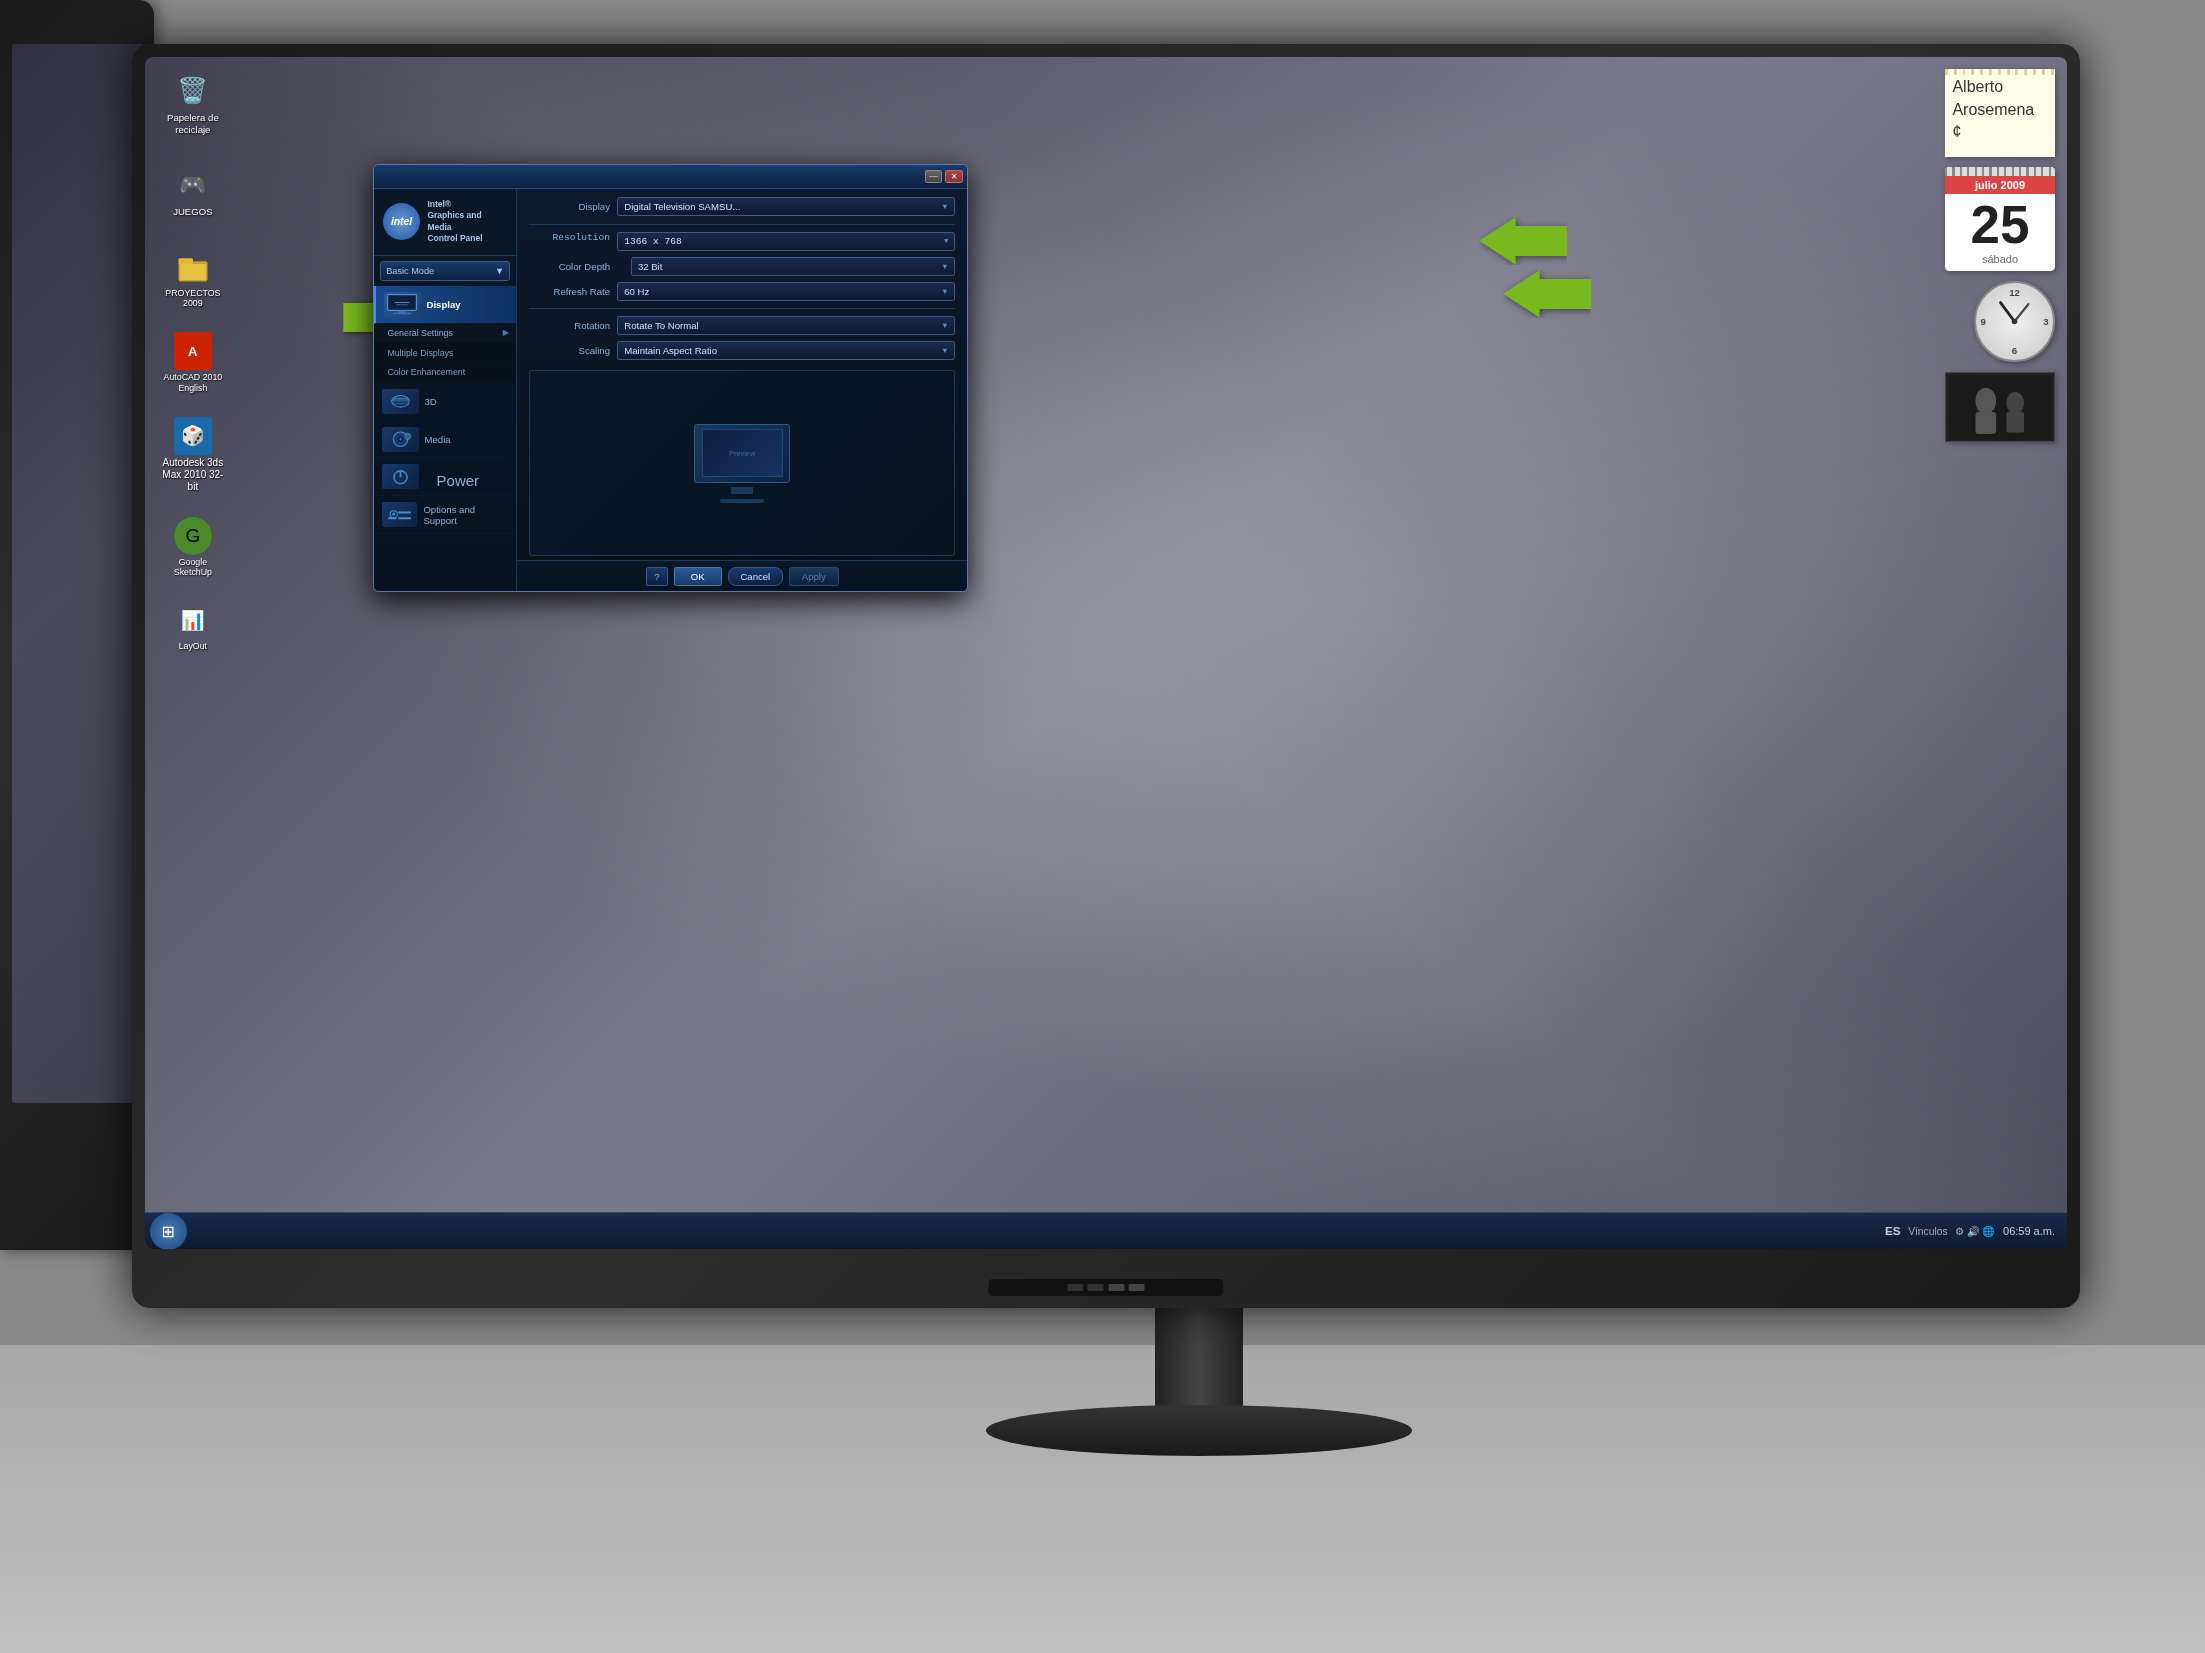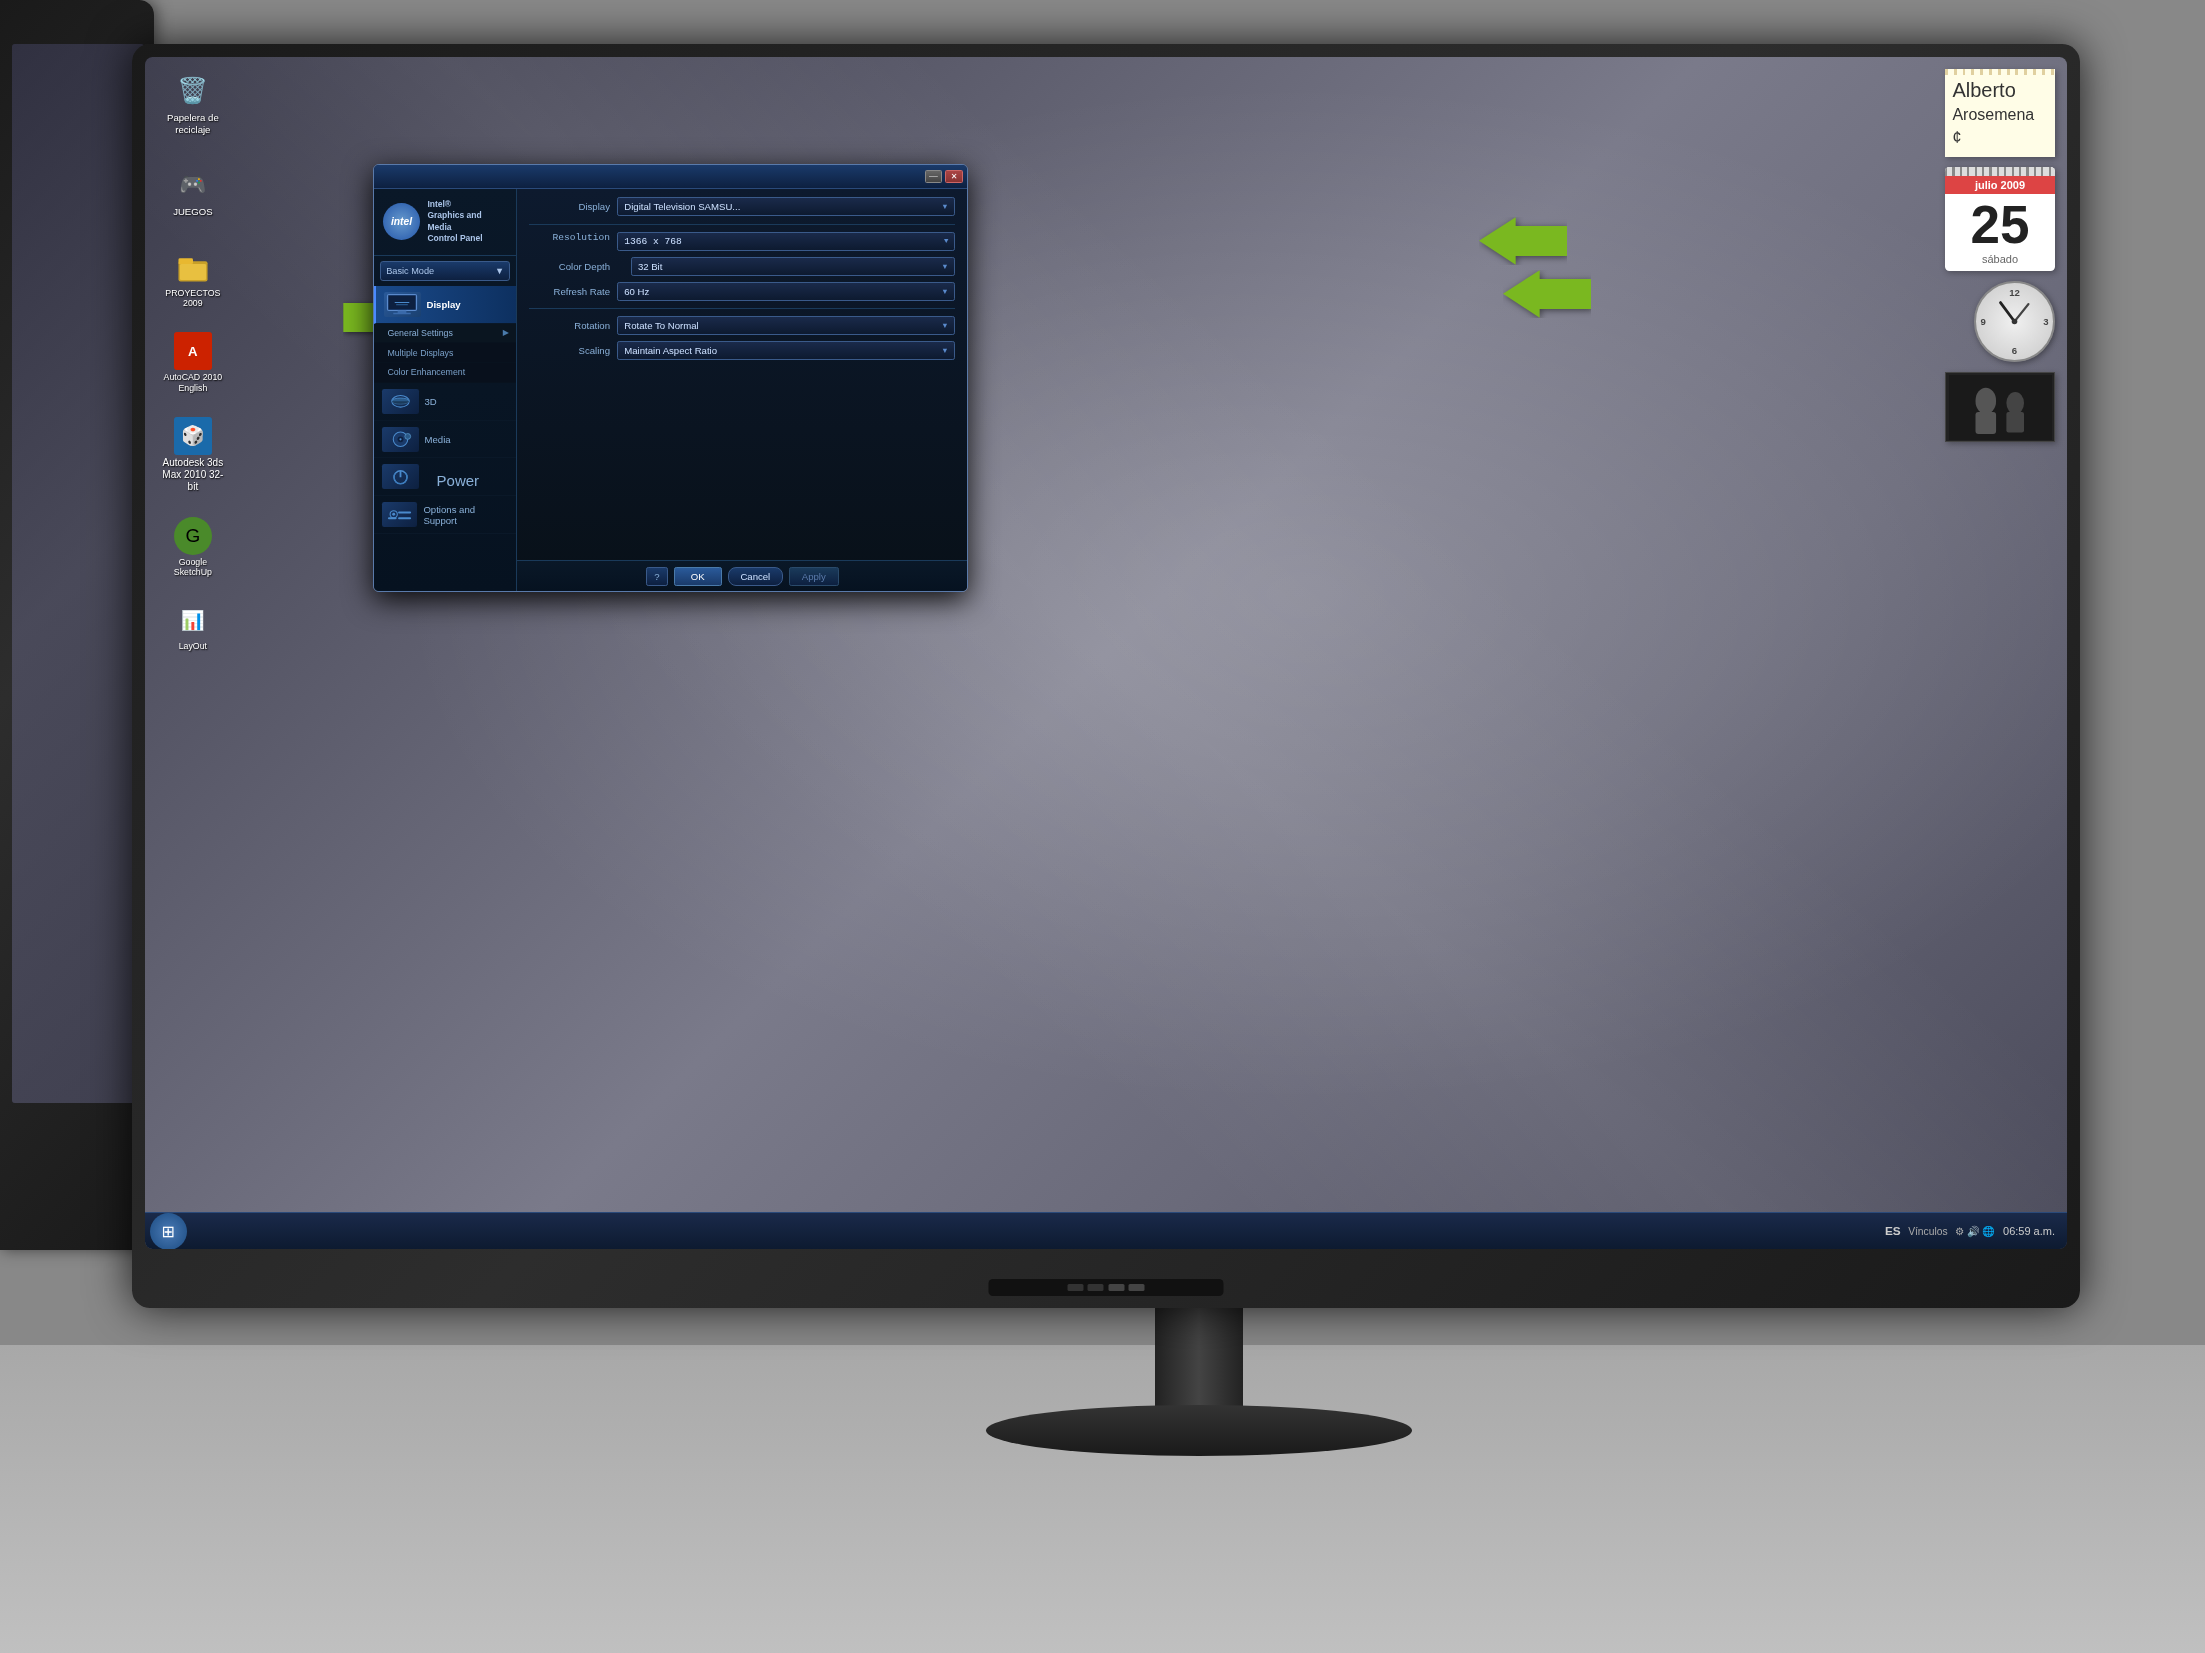--- a/index.html
+++ b/index.html
@@ -82,21 +82,21 @@
       </div>
       <div style="position:absolute;top:213px;right:476px;z-index:8;">
         <svg width="88" height="48" viewBox="0 0 120 65">
           <polygon points="120,12 50,12 50,0 0,32 50,65 50,53 120,53" fill="#7ab820" filter="drop-shadow(2px 2px 4px rgba(0,0,0,0.5))"></polygon>
         </svg>
       </div>
 
       <div style="position:absolute;top:11.8px;right:11.8px;display:flex;flex-direction:column;gap:10.3px;align-items:flex-end;">
 
         <div style="width:110px;min-height:88px;background:#fffde7;padding:7.4px;font-size:14.7px;color:#333;box-shadow:1.5px 1.5px 5.9px rgba(0,0,0,0.3);line-height:1.4;position:relative;">
-          <div style="font-size:20px;">Alberto</div>
+          <div style="font-size:16px;">Alberto</div>
           <div style="font-size:16px;">Arosemena</div>
           <div style="font-size:16px;">¢</div>
 
           <div style="position:absolute;top:0;right:0;width:100%;height:5.9px;background:repeating-linear-gradient(90deg,#e0d0a0 0px,#e0d0a0 2.9px,transparent 2.9px,transparent 8.8px);"></div>
         </div>
 
         <div style="width:110px;background:#fff;border-radius:4.4px;overflow:hidden;box-shadow:1.5px 1.5px 5.9px rgba(0,0,0,0.3);">
 
           <div style="height:8.8px;background:repeating-linear-gradient(90deg,#888 0px,#888 2.2px,#ddd 2.2px,#ddd 7.4px);"></div>
           <div style="background:#d44;color:#fff;text-align:center;font-size:11px;padding:2.9px;font-weight:bold;">julio 2009</div>
@@ -290,20 +290,31 @@
             </div>
 
             <div style="display:flex;align-items:center;gap:7.4px;">
               <span style="color:#8ab0d8;font-size:9.6px;width:81px;text-align:right;flex-shrink:0;">Scaling</span>
               <div style="flex:1;background:linear-gradient(180deg,#1a2a4a,#0d1a30);border:0.7px solid #3a5a8a;border-radius:2.2px;color:#cce0ff;font-size:9.6px;padding:2.9px 5.9px;display:flex;align-items:center;justify-content:space-between;cursor:pointer;height:19px;">
                 <span>Maintain Aspect Ratio</span>
                 <span style="color:#5a8acc;font-size:7.4px;">▼</span>
               </div>
             </div>
 
+            <div style="flex:1;background:linear-gradient(135deg,#0a1828,#061220);border:0.7px solid #1a3a5a;border-radius:2.9px;display:flex;align-items:center;justify-content:center;margin-top:4.4px;min-height:74px;position:relative;">
+              <div style="display:flex;flex-direction:column;align-items:center;gap:4.4px;">
+                <div style="width:96px;height:59px;border:1.5px solid #2a5a8a;border-radius:2.9px;background:linear-gradient(135deg,#1a3a5a,#0d2040);display:flex;align-items:center;justify-content:center;">
+                  <div style="width:81px;height:48px;background:linear-gradient(135deg,#0d2040,#1a3060);border:0.7px solid #1a4a7a;display:flex;align-items:center;justify-content:center;">
+                    <span style="color:#3a6a9a;font-size:7.4px;text-align:center;">Preview</span>
+                  </div>
+                </div>
+                <div style="width:22px;height:7.4px;background:#1a3a5a;"></div>
+                <div style="width:44px;height:4.4px;background:#1a3a5a;border-radius:2.2px;"></div>
+              </div>
+            </div>
 
             <div style="position:absolute;bottom:0;left:0;right:0;height:31px;background:linear-gradient(180deg,#0a1828,#061220);border-top:0.7px solid #1a3a5a;display:flex;align-items:center;justify-content:center;gap:5.9px;padding:0 10.3px;">
               <button style="padding:2.9px 7.4px;background:linear-gradient(180deg,#1a3a6a,#0d2040);border:0.7px solid #3a5a8a;border-radius:2.2px;color:#8ab0d8;font-size:9.6px;cursor:pointer;">?</button>
               <button style="padding:2.9px 16px;background:linear-gradient(180deg,#2a5a9a,#1a3a6a);border:0.7px solid #4a7aaa;border-radius:2.2px;color:#fff;font-size:9.6px;cursor:pointer;">OK</button>
               <button style="padding:2.9px 11.8px;background:linear-gradient(180deg,#1a3a6a,#0d2040);border:0.7px solid #3a5a8a;border-radius:8px;color:#cce0ff;font-size:9.6px;cursor:pointer;text-align:center;">Cancel</button>
               <button style="padding:2.9px 11.8px;background:linear-gradient(180deg,#1a3a5a,#0d2040);border:0.7px solid #2a4a6a;border-radius:2.2px;color:#5a7aaa;font-size:9.6px;cursor:pointer;">Apply</button>
             </div>
 
           </div>
         </div>

